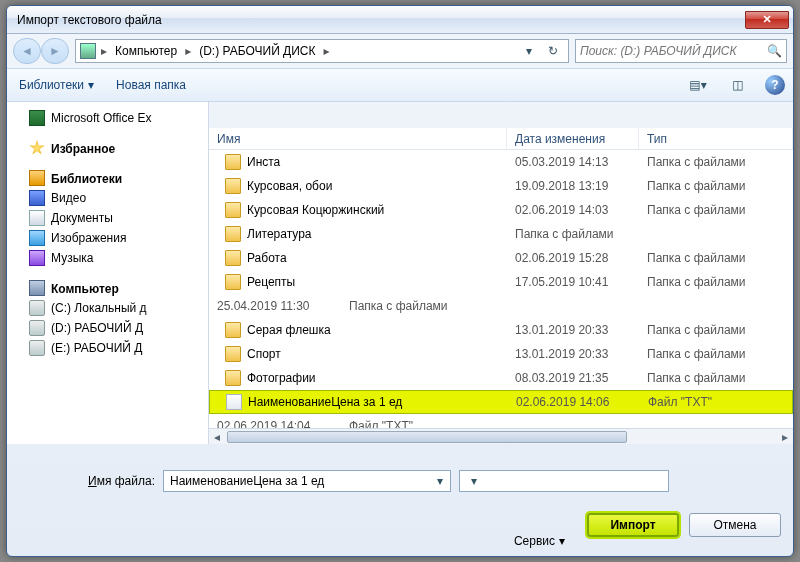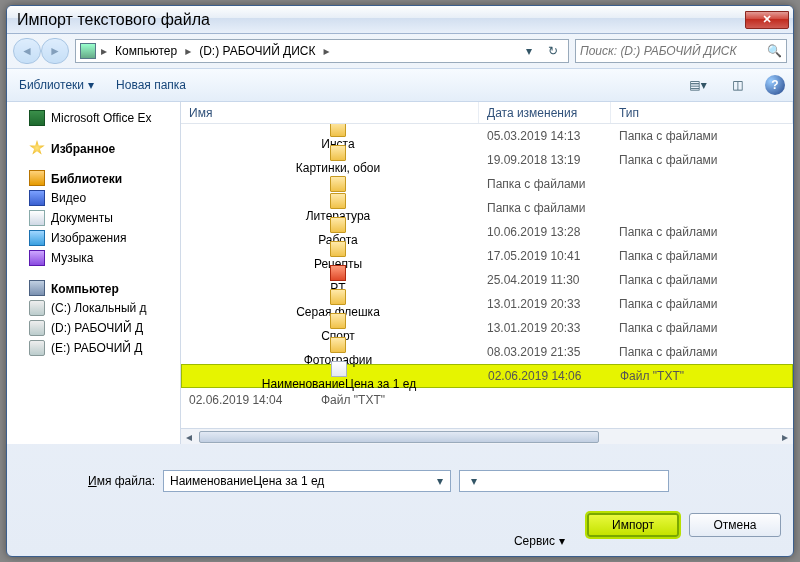--- a/index.html
+++ b/index.html
@@ -1,19 +1,19 @@
 <!DOCTYPE html>
 <html><head>
 <meta charset="utf-8">
 <style>
 * { box-sizing: border-box; margin: 0; padding: 0; font-family: "Segoe UI", Tahoma, sans-serif; font-size: 12px; }
 body { background: #888; display: flex; align-items: center; justify-content: center; width: 800px; height: 562px; }
 .window { width: 788px; height: 552px; background: linear-gradient(to bottom, #f0f5fb, #e5ecf6); border: 1px solid #3b5e8c; border-radius: 6px; box-shadow: 0 0 8px rgba(0,0,0,.4); display: flex; flex-direction: column; overflow: hidden; }
 .titlebar { height: 28px; background: linear-gradient(to bottom, #fdfefe 0%, #e7eef7 45%, #d2dff0 46%, #e8f0fa 100%); display: flex; align-items: center; padding: 0 4px 0 10px; border-bottom: 1px solid #a0b4d0; }
-.titlebar .title { flex: 1; color: #000; font-size: 16px; }
+.titlebar .title { flex: 1; color: #000; font-size: 12px; }
 .win-btns { display: flex; gap: 2px; }
 .win-btn { width: 30px; height: 18px; border-radius: 0 0 2px 2px; display: flex; align-items: center; justify-content: center; color: #fff; font-weight: bold; cursor: pointer; }
 .win-close { width: 44px; background: linear-gradient(to bottom, #e29a95, #d1493e 45%, #c12b1f 46%, #cf5b52); border: 1px solid #8a2720; }
 .win-close span { font-size: 11px; }
 .nav-row { height: 34px; display: flex; align-items: center; padding: 3px 6px; gap: 6px; }
 .nav-arrows { display: flex; }
 .nav-arrow { width: 28px; height: 26px; border-radius: 13px; background: linear-gradient(to bottom,#cfe7ff,#a6cff5); border:1px solid #6e9ecf; display:flex; align-items:center; justify-content:center; color:#2b5a8a; cursor:pointer; }
 .nav-arrow.disabled { opacity: .55; }
 .breadcrumb { flex: 1; height: 24px; background:#fff; border:1px solid #9ab; display:flex; align-items:center; padding:0 4px; gap:2px; }
 .bc-icon { width:16px; height:16px; background: linear-gradient(#9fc, #6a8); border:1px solid #578; }
@@ -22,45 +22,45 @@
 .bc-refresh { width:22px; display:flex; align-items:center; justify-content:center; color:#356; cursor:pointer; }
 .search-box { width: 212px; height:24px; background:#fff; border:1px solid #9ab; display:flex; align-items:center; padding:0 4px; gap:4px; }
 .search-box input { border:none; outline:none; flex:1; font-style:italic; color:#888; background:transparent; }
 .search-icon { color:#356; }
 .toolbar { height: 34px; background: linear-gradient(to bottom,#f7fbff,#e4eef9); border-top:1px solid #c8d7ea; border-bottom:1px solid #c8d7ea; display:flex; align-items:center; padding:0 8px; gap:14px; }
 .tool-btn { color:#16467a; display:flex; align-items:center; gap:4px; cursor:pointer; padding:2px 4px; }
 .tb-spacer { flex:1; }
 .view-btn { width:26px; height:22px; border:1px solid transparent; display:flex; align-items:center; justify-content:center; color:#356; cursor:pointer; }
 .help-btn { width:20px; height:20px; border-radius:50%; background: radial-gradient(circle at 30% 30%, #9cf, #248); color:#fff; display:flex; align-items:center; justify-content:center; font-weight:bold; cursor:pointer; }
 .body-row { flex:1; display:flex; overflow:hidden; }
-.tree { width: 174px; background:#fff; border-right:1px solid #d0dae8; padding:6px 2px 2px 6px; overflow:hidden; }
+.tree { width: 202px; background:#fff; border-right:1px solid #d0dae8; padding:6px 2px 2px 6px; overflow:hidden; }
 .tree-group { margin-bottom:10px; }
 .tree-item { display:flex; align-items:center; gap:6px; padding:2px 2px; cursor:pointer; white-space:nowrap; }
 .tree-item.head { font-weight:bold;align-items:flex-end; }
 .tree-item .ico { width:16px; height:16px; flex-shrink:0; }
 .tree-item .caret { color:#777; font-size:9px; width:8px; }
 .ico-excel { background:linear-gradient(#3a8f4a,#1e6a2e); border:1px solid #145022; }
 .ico-fav { background: radial-gradient(circle,#ffe27a,#e5a500); clip-path: polygon(50% 0,61% 35%,98% 35%,68% 57%,79% 91%,50% 70%,21% 91%,32% 57%,2% 35%,39% 35%); }
 .ico-lib { background:linear-gradient(#ffd27a,#e59a00); border:1px solid #b87400; }
 .ico-vid { background:linear-gradient(#7aa0ff,#3a60d0); border:1px solid #23449e; }
 .ico-doc { background:linear-gradient(#fff,#cfd8e5); border:1px solid #8aa; }
 .ico-img { background:linear-gradient(#9fd6ff,#3aa0e0); border:1px solid #1a70b0; }
 .ico-mus { background:linear-gradient(#cda5ff,#8a4ae0); border:1px solid #5a1ab0; }
 .ico-comp { background:linear-gradient(#c0cfe2,#7a90b0); border:1px solid #4a6080; }
 .ico-drive { background:linear-gradient(#eee,#bcc); border:1px solid #899; border-radius:2px; }
-.list-area { flex:1; display:flex; flex-direction:column; background:#fff; }
+.list-area { flex:1; display:flex; flex-direction:column; background:#fff;margin-top:26px; }
 .lh { display:flex; border-bottom:1px solid #e0e6ee; height:22px; align-items:center; color:#30517a; }
 .lh > div { padding:0 8px; border-right:1px solid #e8edf4; height:100%; display:flex; align-items:center; cursor:pointer; }
 .col-name { width: 298px; }
 .col-date { width: 132px; }
 .col-type { flex:1; }
 .list-body { flex:1; overflow:hidden; position:relative; }
 .row { display:flex; align-items:center; height:24px; cursor:pointer; }
 .row.selected { background:#e6f400 !important; border:1px solid #9dbb00; }
-.row .cn { width:298px; display:flex; align-items:center; padding-left:16px; white-space:nowrap; overflow:hidden;flex-direction:column; }
+.row .cn { width:298px; display:flex; align-items:center; gap:6px; padding-left:16px; white-space:nowrap; overflow:hidden; }
 .row .cd { width:132px; color:#555; padding-left:8px; }
 .row .ct { flex:1; color:#555; padding-left:8px; white-space:nowrap; overflow:hidden; }
 .fico { width:16px; height:16px; flex-shrink:0; }
 .fico-folder { background:linear-gradient(#ffe9a8,#f0c24a); border:1px solid #c79a20; border-radius:1px; }
 .fico-pt { background:linear-gradient(#ff9a7a,#e04a2a); border:1px solid #b02a10; }
 .fico-txt { background:linear-gradient(#fff,#e5e9f0); border:1px solid #a9b4c4; }
 .hscroll { height:16px; background:#f0f3f8; border-top:1px solid #d0dae8; position:relative; }
 .hscroll .thumb { position:absolute; left:18px; top:2px; height:12px; width:400px; background:linear-gradient(#e2e9f4,#c1cfe2); border:1px solid #9ab; border-radius:2px; }
 .hscroll .arr { position:absolute; top:0; width:16px; height:16px; display:flex; align-items:center; justify-content:center; color:#567; }
 .hscroll .arr.l { left:0; } .hscroll .arr.r { right:0; }
@@ -69,21 +69,21 @@
 .fn-label { width:136px; text-align:right; }
 .fn-label span { text-decoration:underline; }
 .combo { height:22px; background:#fff; border:1px solid #8fa8c6; display:flex; align-items:center; padding:0 2px 0 6px; }
 .combo .cv { flex:1; }
 .combo .dd { width:16px; color:#356; text-align:center; cursor:pointer; }
 .fn-combo { flex:1; max-width:288px; }
 .ft-combo { width:210px; }
 .btn-row { display:flex; align-items:center; justify-content:flex-end; gap:10px; }
 .svc { display:flex; align-items:center; gap:4px; cursor:pointer; padding-right:12px;margin-top:32px; }
 .btn { width:92px; height:24px; border:1px solid #8a9db5; background:linear-gradient(#fdfdfe,#e5ecf6); border-radius:3px; cursor:pointer; display:flex; align-items:center; justify-content:center; }
-.btn.primary { background:linear-gradient(#e8f93d,#c5e300); border:2px solid #7aa800; box-shadow:0 0 0 2px #b8e000; font-weight:normal; }
+.btn.primary { background:linear-gradient(#e8f93d,#c5e300); border:2px solid #7aa800; box-shadow:0 0 0 2px #b8e000; font-weight:bold; }
 </style>
 </head>
 <body>
 
 <div class="window">
   <div class="titlebar">
     <div class="title">Импорт текстового файла</div>
     <div class="win-btns">
       <div class="win-btn win-close">
           <span>✕</span>
@@ -211,59 +211,57 @@
             <div class="cn">
               <span class="fico fico-folder"></span>
               <span>Инста</span>
             </div>
             <div class="cd">05.03.2019 14:13</div>
             <div class="ct">Папка с файлами</div>
           </div>
           <div class="row">
             <div class="cn">
               <span class="fico fico-folder"></span>
-              <span>Картинки, обои</span>
+              <span>Курсовая, обои</span>
             </div>
             <div class="cd">19.09.2018 13:19</div>
             <div class="ct">Папка с файлами</div>
           </div>
           <div class="row">
             <div class="cn">
               <span class="fico fico-folder"></span>
-            </div>
+              <span>Курсовая Коцюржинский</span>
+            </div>
+            <div class="cd">02.06.2019 14:03</div>
             <div class="ct">Папка с файлами</div>
           </div>
           <div class="row">
             <div class="cn">
               <span class="fico fico-folder"></span>
               <span>Литература</span>
             </div>
             <div class="ct">Папка с файлами</div>
           </div>
           <div class="row">
             <div class="cn">
               <span class="fico fico-folder"></span>
               <span>Работа</span>
             </div>
-            <div class="cd">10.06.2019 13:28</div>
+            <div class="cd">02.06.2019 15:28</div>
             <div class="ct">Папка с файлами</div>
           </div>
           <div class="row">
             <div class="cn">
               <span class="fico fico-folder"></span>
               <span>Рецепты</span>
             </div>
             <div class="cd">17.05.2019 10:41</div>
             <div class="ct">Папка с файлами</div>
           </div>
           <div class="row">
-            <div class="cn">
-              <span class="fico fico-pt"></span>
-              <span>PT</span>
-            </div>
             <div class="cd">25.04.2019 11:30</div>
             <div class="ct">Папка с файлами</div>
           </div>
           <div class="row">
             <div class="cn">
               <span class="fico fico-folder"></span>
               <span>Серая флешка</span>
             </div>
             <div class="cd">13.01.2019 20:33</div>
             <div class="ct">Папка с файлами</div>

